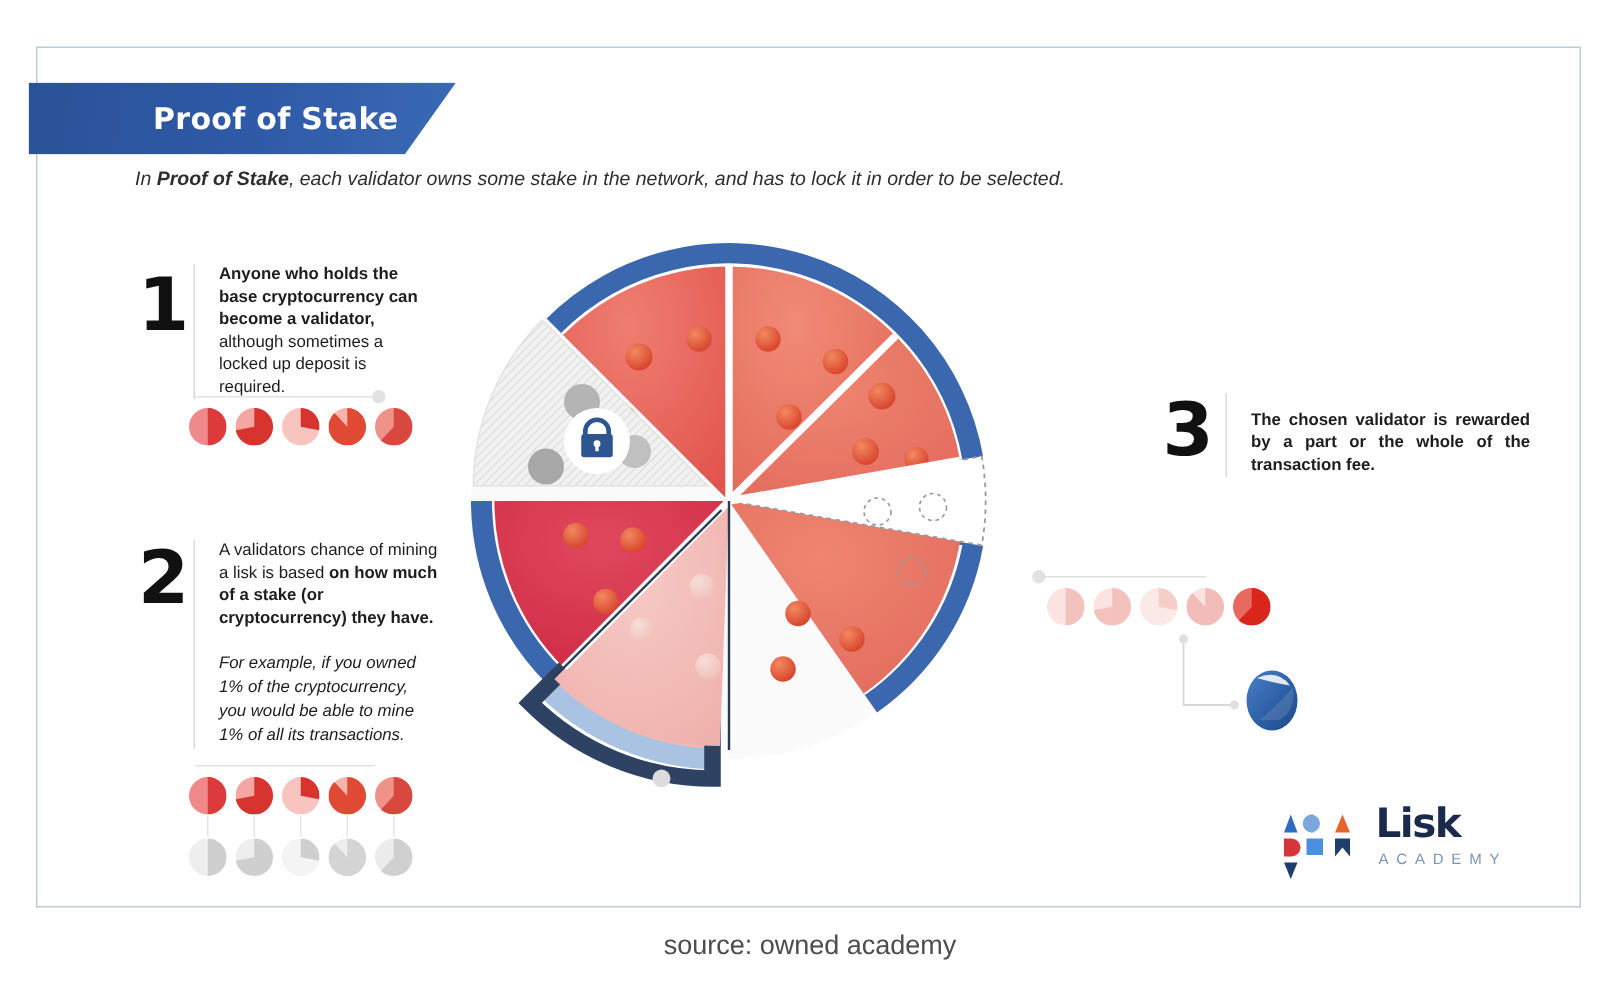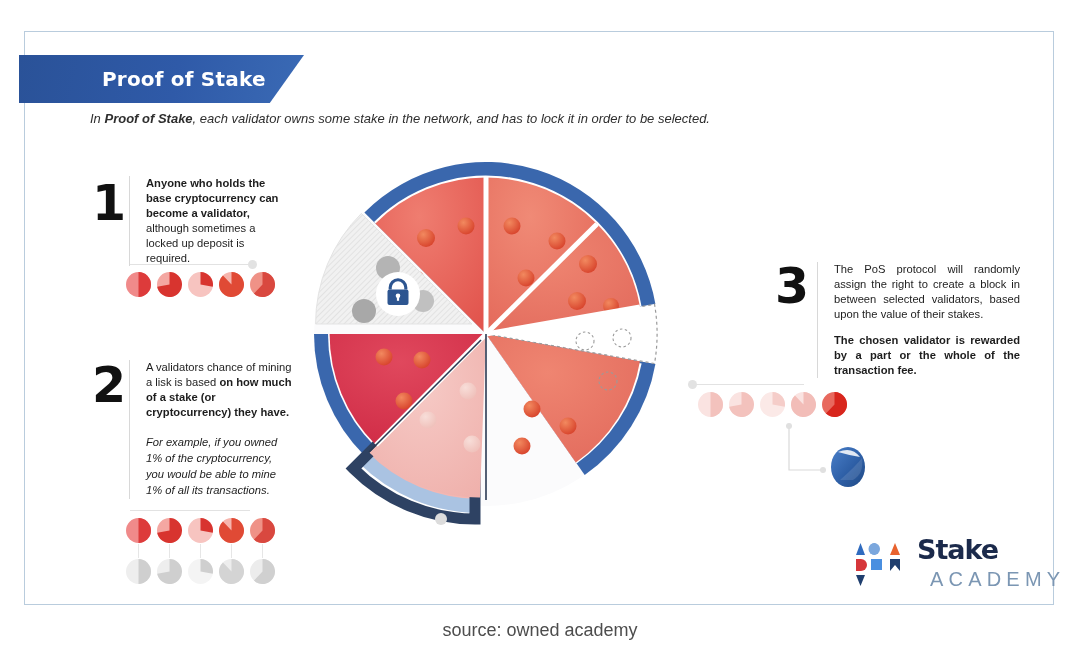--- a/index.html
+++ b/index.html
@@ -74,21 +74,21 @@
     position:absolute;border:1px solid #c08b84;background:#fff;
   }
 
   
   #logo{position:absolute;left:852px;top:536px;width:180px;height:56px;}
   .logo-word{
     position:absolute;left:65px;top:-2px;font-size:27px;font-weight:bold;
     color:#1b2a4b;font-family:"DejaVu Sans",sans-serif;letter-spacing:-1px;
   }
   .logo-sub{
-    position:absolute;left:78px;top:32px;font-size:20px;color:#7b96b3;
+    position:absolute;left:67px;top:32px;font-size:10px;color:#7b96b3;
     letter-spacing:5.2px;font-family:"Liberation Sans",sans-serif;
   }
 
   .source{
     position:absolute;left:0;top:620px;width:1080px;text-align:center;
     font-size:18px;color:#4d4d4d;
   }
 </style>
 </head>
 <body>
@@ -198,21 +198,20 @@
         <div style="position: absolute; left: 124px; top: 0px;"><svg width="25" height="25" viewBox="0 0 25 25">
     <circle cx="12.5" cy="12.5" r="12.5" fill="#ececec"></circle>
             <path d="M 12.5 12.5 L 12.5 0 A 12.5 12.5 0 1 1 3.94 21.61 Z" fill="#d0d0d0"></path>
           </svg></div>
       </div>
   </div>
 
   <div class="step" id="step3">
     <div class="step-num">3</div>
     <div class="step-body just">
-      <span>The PoS protocol will randomly assign the right to create a block in between selected validators, based upon the value of their stakes.</span>
       <b style="display:block;margin-top:11px;">The chosen validator is rewarded by a part or the whole of the transaction fee.</b>
     </div>
   </div>
 
   <div id="pizza">
     <svg width="372" height="382" viewBox="0 0 372 382">
       <defs>
         <pattern id="hatch" width="4" height="4" patternUnits="userSpaceOnUse" patternTransform="rotate(45)">
           <rect width="4" height="4" fill="#f1f1f1"></rect>
           <line x1="0" y1="0" x2="0" y2="4" stroke="#d6d6d6" stroke-width="1.1"></line>
@@ -391,19 +390,19 @@
       <polygon points="4,19 13,19 8.5,7" fill="#2f6bbf"></polygon>
       <path d="M23 19 V7 a6 6 0 0 0 0 12 z" fill="#7ba7dd" transform="translate(0,0)"></path>
       <path d="M23.5 7 h-1 a6 6 0 0 0 0 12 h1 z" fill="#7ba7dd"></path>
       <path d="M22 7 a6 6 0 0 1 0 12 z" fill="#7ba7dd"></path>
       <polygon points="38,19 48,19 43,7" fill="#e8622e"></polygon>
       <path d="M4 23 h5 a6 6 0 0 1 0 12 H4 z" fill="#d6363a"></path>
       <rect x="19" y="23" width="11" height="11" fill="#4a8fe0"></rect>
       <polygon points="38,23 48,23 48,35 43,29 38,35" fill="#1f3e6e"></polygon>
       <polygon points="4,39 13,39 8.5,50" fill="#1f3e6e"></polygon>
     </svg>
-    <div class="logo-word">Stake</div>
+    <div class="logo-word">Lisk</div>
     <div class="logo-sub">ACADEMY</div>
   </div>
 
   <div class="source">source: owned academy</div>
 
 </div>
 
 </body></html>

